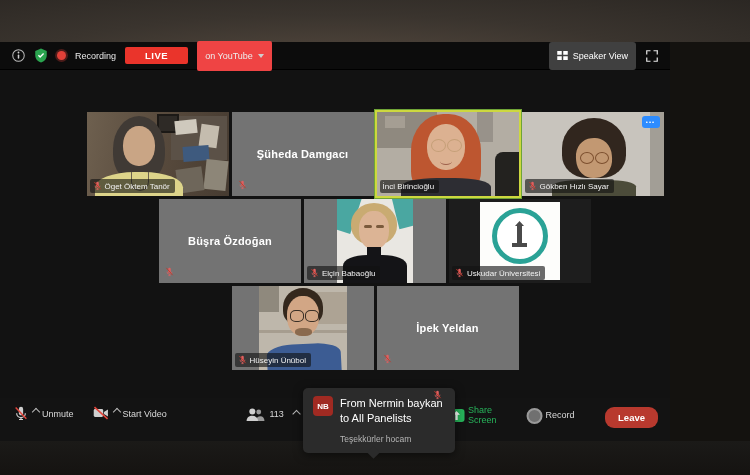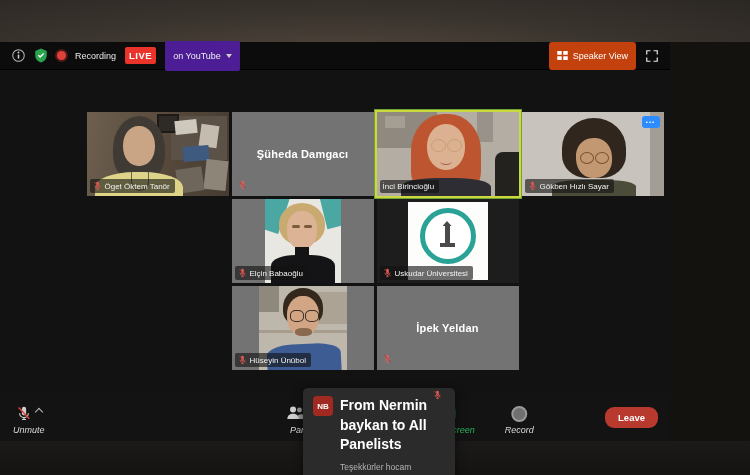--- a/index.html
+++ b/index.html
@@ -9,24 +9,24 @@
   .photo-bottom{position:absolute;left:0;top:441px;width:750px;height:34px;
     background:linear-gradient(180deg,#1b1a18,#151311);}
   .app{position:absolute;left:0;top:42px;width:670px;height:399px;background:#121212;}
   
   .topbar{position:absolute;left:0;top:0;width:100%;height:28px;background:#0c0c0c;
     border-bottom:1px solid #000;display:flex;align-items:center;box-sizing:border-box;}
   .tb-l{display:flex;align-items:center;gap:9px;padding-left:12px;}
   .tb-r{margin-left:auto;display:flex;align-items:center;gap:10px;padding-right:12px;}
   .rec-dot{width:9px;height:9px;border-radius:50%;background:#e04038;box-shadow:0 0 0 2px rgba(224,64,56,.3);}
   .rec-label{color:#e9e9e9;font-size:9px;}
-  .live-badge{background:#ea342b;color:#fff;font-weight:bold;font-size:9.5px;padding:3px 4px;border-radius:2px;letter-spacing:.5px;}
-  .yt-btn{background:#4c1d95;color:#ededed;font-size:9px;padding:10px 8px;border-radius:2px;display:flex;align-items:center;gap:5px;}
+  .live-badge{background:#ea342b;color:#fff;font-weight:bold;font-size:9.5px;padding:3px 20px;border-radius:2px;letter-spacing:.5px;}
+  .yt-btn{background:#ef4444;color:#ededed;font-size:9px;padding:10px 8px;border-radius:2px;display:flex;align-items:center;gap:5px;}
   .tri-down{width:0;height:0;border-left:3px solid transparent;border-right:3px solid transparent;border-top:4px solid #cfcfcf;}
-  .spk-btn{background:#c2410c;border-radius:3px;color:#fff;font-size:9px;padding:9px 8px;display:flex;align-items:center;gap:5px;}
+  .spk-btn{background:#404040;border-radius:3px;color:#fff;font-size:9px;padding:9px 8px;display:flex;align-items:center;gap:5px;}
   
   .grid{position:absolute;left:0;top:70px;width:750px;display:flex;flex-direction:column;align-items:center;gap:3px;}
   .grow{display:flex;gap:3px;justify-content:center;}
   .tile{position:relative;width:142px;height:84px;background:#737373;overflow:hidden;}
   .tile.active{overflow:hidden;box-shadow:0 0 0 2px #cdd83f, 0 0 0 3px #6fa437;z-index:2;text-decoration:underline;}
   .vid{position:absolute;inset:0;overflow:hidden;}
   .pvid{position:absolute;top:0;bottom:0;left:50%;transform:translateX(-50%);overflow:hidden;}
   .el{position:absolute;}
   .center-name{position:absolute;inset:0;display:flex;align-items:center;justify-content:center;
     color:#fff;font-weight:bold;font-size:11px;letter-spacing:.2px;}
@@ -37,27 +37,27 @@
   .mic-in{line-height:0;display:inline-flex;}
   .more-btn{position:absolute;top:4px;right:4px;width:18px;height:12px;background:#2d8cff;border-radius:3px;
     color:#fff;font-size:6px;letter-spacing:1px;display:flex;align-items:center;justify-content:center;z-index:3;}
   
   .chat-popup{position:absolute;left:303px;top:346px;width:152px;background:#2b2b2b;border-radius:5px;
     padding:8px 10px 9px 10px;z-index:20;box-shadow:0 2px 10px rgba(0,0,0,.55);box-sizing:border-box;}
   .chat-popup .arrow{position:absolute;left:66px;bottom:-4px;width:9px;height:9px;background:#2b2b2b;transform:rotate(45deg);}
   .cp-head{display:flex;gap:7px;align-items:flex-start;}
   .cp-avatar{width:20px;height:20px;border-radius:4px;background:#a02a22;color:#fff;font-size:8px;font-weight:bold;
     display:flex;align-items:center;justify-content:center;flex:none;}
-  .cp-title{font-size:14px;font-weight:bold;color:#fff;line-height:1.4;}
+  .cp-title{font-size:11px;font-weight:normal;color:#fff;line-height:1.4;}
   .cp-msg{font-size:8.5px;color:#b5b5b5;margin:7px 0 0 27px;}
   .floating-mic{position:absolute;left:433px;top:348px;z-index:30;line-height:0;}
   
   .toolbar{position:absolute;left:0;bottom:0;width:100%;height:43px;background:#131313;}
   .tbar-left{position:absolute;left:8px;top:4px;display:flex;gap:8px;}
-  .tb-btn{display:flex;flex-direction:column;align-items:center;gap:3px;color:#d9d9d9;font-size:9px;padding:3px 5px;font-style:italic;}
+  .tb-btn{display:flex;flex-direction:row;align-items:center;gap:3px;color:#d9d9d9;font-size:9px;padding:3px 5px;}
   .ico-row{display:flex;align-items:flex-start;gap:4px;height:17px;}
   .caret{width:5px;height:5px;border-top:1.5px solid #b9b9b9;border-right:1.5px solid #b9b9b9;
     transform:rotate(-45deg);margin-top:4px;}
   .tbar-center{position:absolute;left:410px;top:4px;transform:translateX(-50%);display:flex;gap:20px;}
   .pcount{font-size:9px;color:#d9d9d9;margin-top:2px;}
   .chat-ico-wrap{position:relative;}
   .chat-badge{position:absolute;top:-5px;right:-8px;background:#e02b20;color:#fff;font-size:7px;font-weight:bold;
     min-width:12px;height:12px;border-radius:7px;display:flex;align-items:center;justify-content:center;padding:0 1px;box-sizing:border-box;}
   .share-ico{width:17px;height:13px;background:#27b35a;border-radius:3px;display:flex;align-items:center;justify-content:center;margin-top:2px;}
   .share-label{color:#27b35a;}
@@ -195,20 +195,29 @@
                 <line x1="3" y1="2" x2="17" y2="18" stroke="#c0392b" stroke-width="2"></line>
               </svg>
             </span>
           <span>Gökben Hızlı Sayar</span>
         </div>
       </div>
     </div>
 
     <div class="grow">
 
+      <div class="tile">
+        <div class="center-name">Büşra Özdoğan</div>
+        <div class="mic-corner"><svg width="9" height="10" viewBox="0 0 20 22">
+              <path d="M10 13a2.8 2.8 0 0 0 2.8-2.8V4.4a2.8 2.8 0 1 0-5.6 0v5.8A2.8 2.8 0 0 0 10 13z" fill="#e06060"></path>
+              <path d="M15.5 10.4a5.5 5.5 0 0 1-11 0" fill="none" stroke="#e06060" stroke-width="1.6"></path>
+              <path d="M10 15.8V19M7.5 19h5" stroke="#e06060" stroke-width="1.6"></path>
+              <line x1="3" y1="2" x2="17" y2="18" stroke="#c0392b" stroke-width="2"></line>
+            </svg></div>
+      </div>
 
 
       <div class="tile">
         <div class="pvid" style="width:76px;background:#e9e7e2;">
           <div class="el" style="left:-6px;top:-8px;width:26px;height:40px;background:#4aa7a1;transform:rotate(18deg);"></div>
           <div class="el" style="left:58px;top:-6px;width:22px;height:34px;background:#4aa7a1;transform:rotate(-14deg);"></div>
           <div class="el" style="left:14px;top:4px;width:46px;height:42px;background:#c9ab72;border-radius:50% 50% 45% 45%;"></div>
           <div class="el" style="left:22px;top:12px;width:30px;height:38px;background:#dcb495;border-radius:46%;"></div>
           <div class="el" style="left:27px;top:26px;width:8px;height:3px;background:#7a5a3c;border-radius:2px;"></div>
           <div class="el" style="left:39px;top:26px;width:8px;height:3px;background:#7a5a3c;border-radius:2px;"></div>
@@ -316,20 +325,33 @@
                 <path d="M12 15a3.2 3.2 0 0 0 3.2-3.2V5.2a3.2 3.2 0 1 0-6.4 0v6.6A3.2 3.2 0 0 0 12 15z" fill="#cfcfcf"></path>
                 <path d="M18.5 11.8a6.5 6.5 0 0 1-13 0" fill="none" stroke="#cfcfcf" stroke-width="1.8"></path>
                 <path d="M12 18.3V21M9 21h6" stroke="#cfcfcf" stroke-width="1.8"></path>
                 <line x1="4" y1="3" x2="20" y2="20" stroke="#e0443a" stroke-width="2.2"></line>
               </svg>
           </span>
           <span class="caret"></span>
         </div>
         <span>Unmute</span>
       </div>
+      <div class="tb-btn">
+        <div class="ico-row">
+          <span style="line-height:0;">
+            <svg width="18" height="16" viewBox="0 0 24 22">
+                <rect x="2" y="5.5" width="13" height="11" rx="2" fill="#cfcfcf"></rect>
+                <path d="M16 9.5l5.5-3.2v9.4L16 12.5z" fill="#cfcfcf"></path>
+                <line x1="3" y1="3" x2="21" y2="19" stroke="#e0443a" stroke-width="2.2"></line>
+              </svg>
+          </span>
+          <span class="caret"></span>
+        </div>
+        <span>Start Video</span>
+      </div>
     </div>
 
     <div class="tbar-center">
       <div class="tb-btn">
         <div class="ico-row">
           <span style="line-height:0;">
             <svg width="20" height="15" viewBox="0 0 28 20">
                 <circle cx="18.5" cy="6.5" r="3.4" fill="#9a9a9a"></circle>
                 <path d="M14.5 19c0-4 2.8-6.4 6.5-6.4 3 0 5.5 2.4 5.5 6.4z" fill="#9a9a9a"></path>
                 <circle cx="9.5" cy="5.8" r="4.2" fill="#cfcfcf"></circle>

